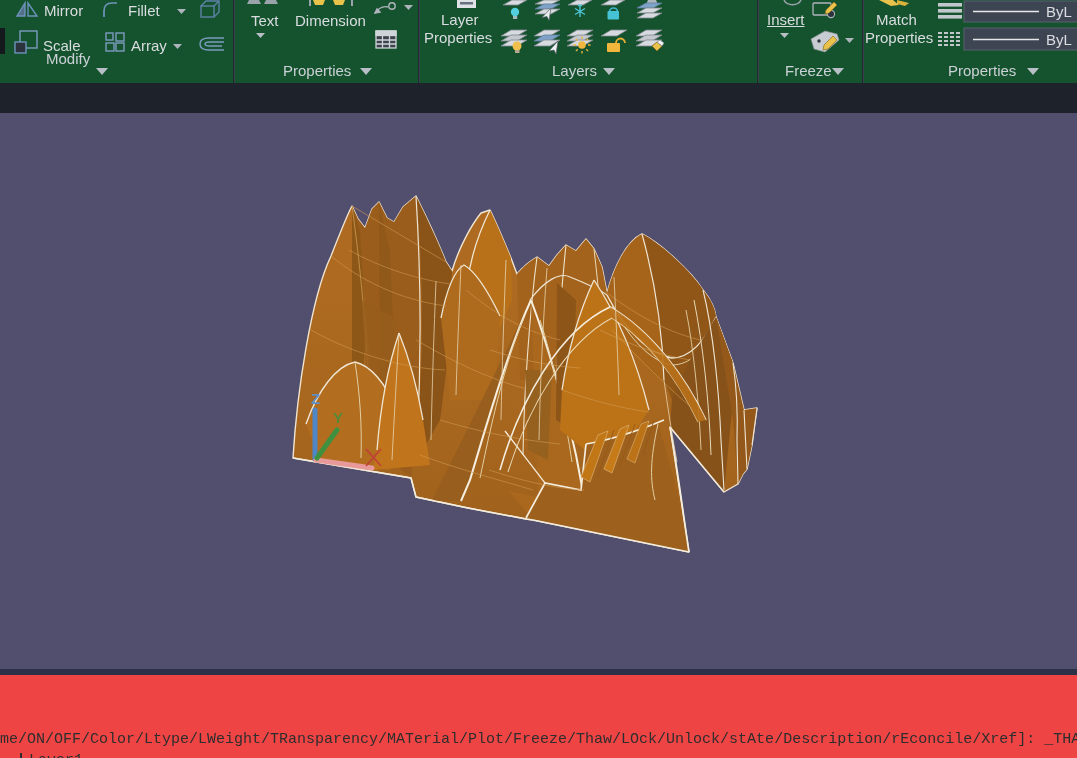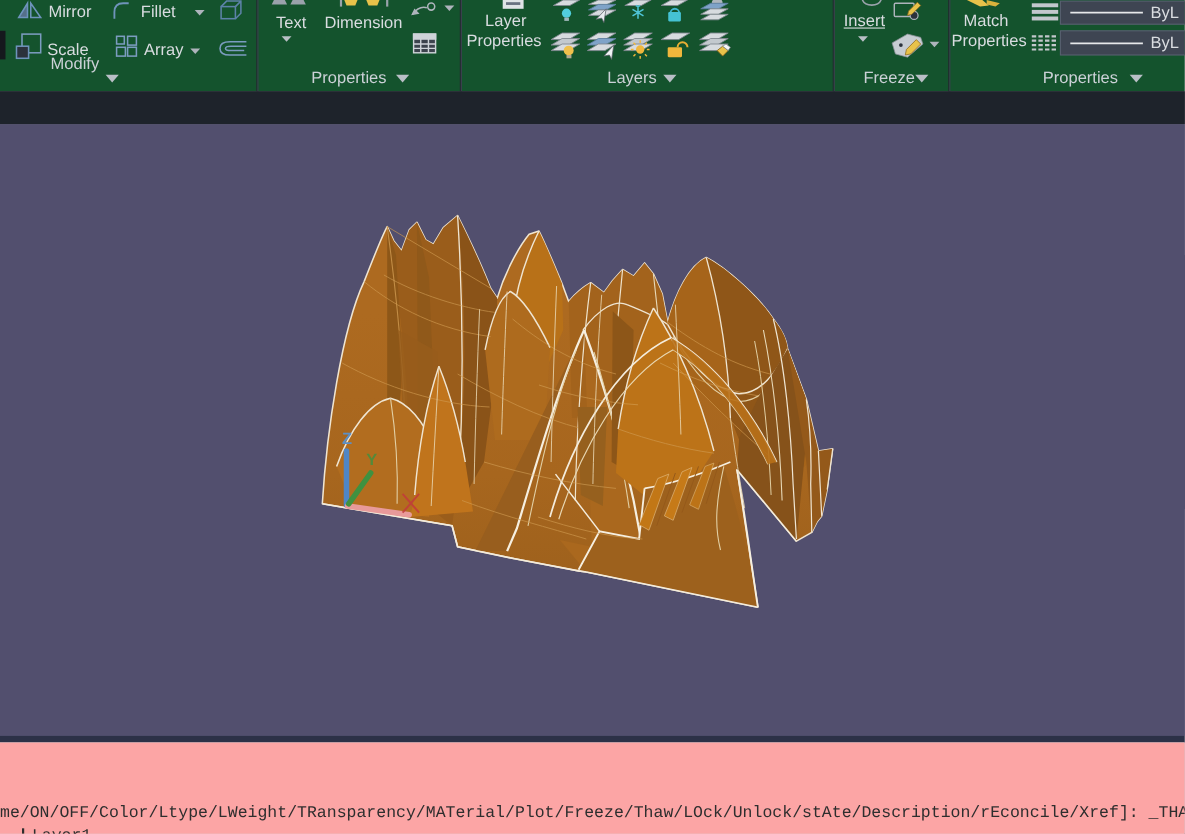--- a/index.html
+++ b/index.html
@@ -3,21 +3,21 @@
 <meta charset="utf-8">
 <style>
   html,body{margin:0;padding:0;width:1077px;height:758px;overflow:hidden;
     font-family:"Liberation Sans",sans-serif;}
   #ribbon{position:absolute;left:0;top:0;width:1077px;height:83px;background:#14532d;}
   .divider{position:absolute;top:0;width:1px;height:83px;background:#232930;}
   .divider2{position:absolute;top:0;width:1px;height:83px;background:#39414c;}
   #tabstrip{position:absolute;left:0;top:83px;width:1077px;height:30px;background:#1e232b;}
   #viewport{position:absolute;left:0;top:113px;width:1077px;height:556px;background:#524f6e;}
   #vpborder{position:absolute;left:0;top:669px;width:1077px;height:6px;background:#2c3147;}
-  #cmdarea{position:absolute;left:0;top:675px;width:1077px;height:83px;background:#fca5a5;
+  #cmdarea{position:absolute;left:0;top:675px;width:1077px;height:83px;background:#ef4444;
     font-family:"Liberation Mono",monospace;color:#2e2e2e;white-space:nowrap;overflow:hidden;}
   .rtxt{position:absolute;color:#d9dce0;font-size:15px;white-space:nowrap;}
 </style>
 </head>
 <body>
 <div id="ribbon">
   <div class="divider" style="left:233px;"></div>
     <div class="divider2" style="left:234px;"></div>
   <div class="divider" style="left:418px;"></div>
     <div class="divider2" style="left:419px;"></div>

